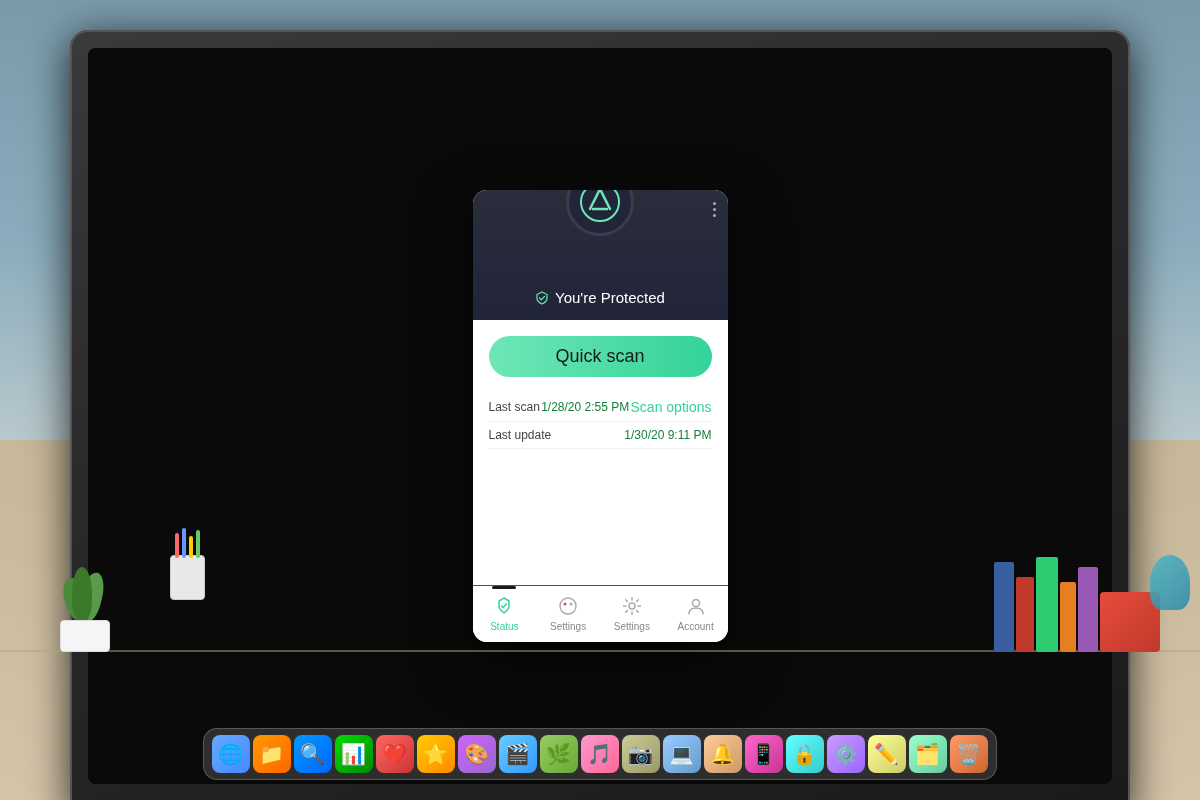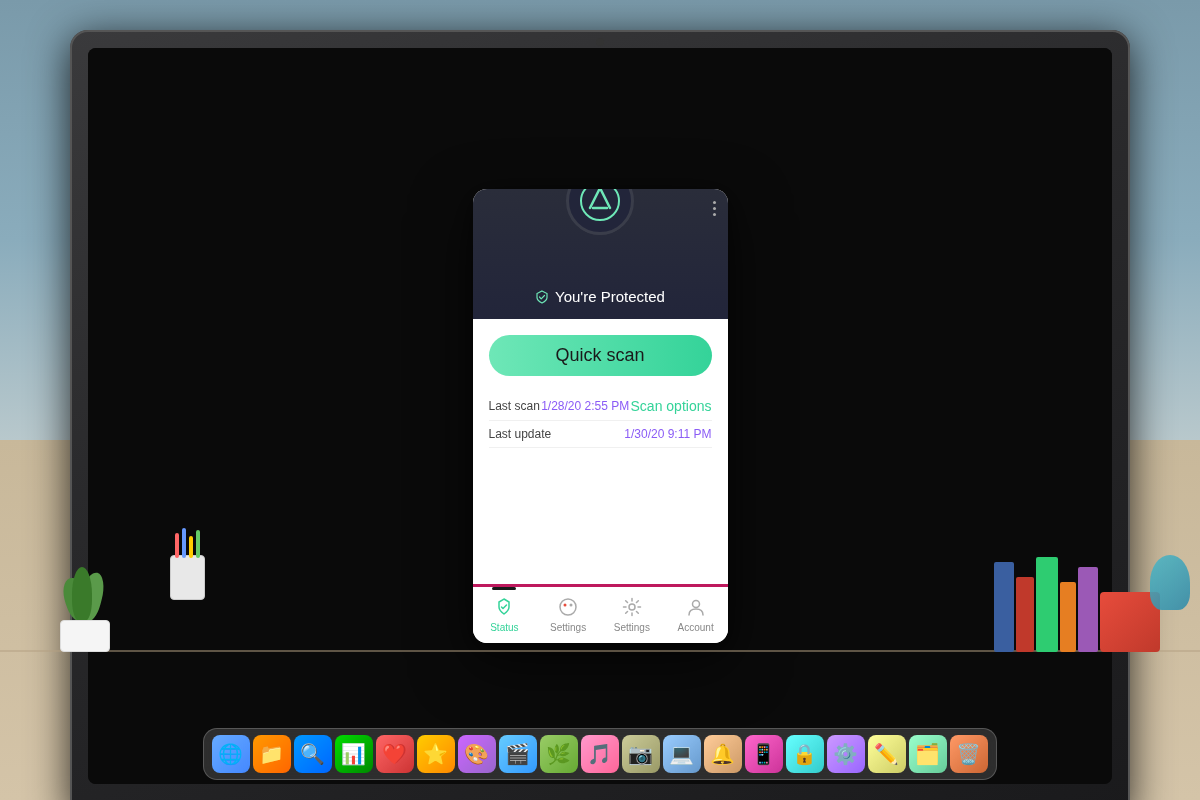--- a/index.html
+++ b/index.html
@@ -252,39 +252,39 @@
       border-bottom: 1px solid #f0f0f0;
       font-size: 12px;
     }
 
     .info-label {
       color: #444;
       font-weight: 500;
     }
 
     .info-value {
-      color: #8b5cf6;
+      color: #15803d;
     }
 
     .scan-options-link {
       color: #34d399;
       font-size: 14px;
       cursor: pointer;
     }
 
     
     .app-spacer {
       height: 120px;
       background: #fff;
     }
 
     
     .bottom-nav {
       background: #fff;
-      border-top: 3px solid #be185d;
+      border-top: 1px solid #be185d;
       display: flex;
       justify-content: space-around;
       padding: 8px 0 10px;
     }
 
     .nav-item {
       display: flex;
       flex-direction: column;
       align-items: center;
       gap: 3px;

